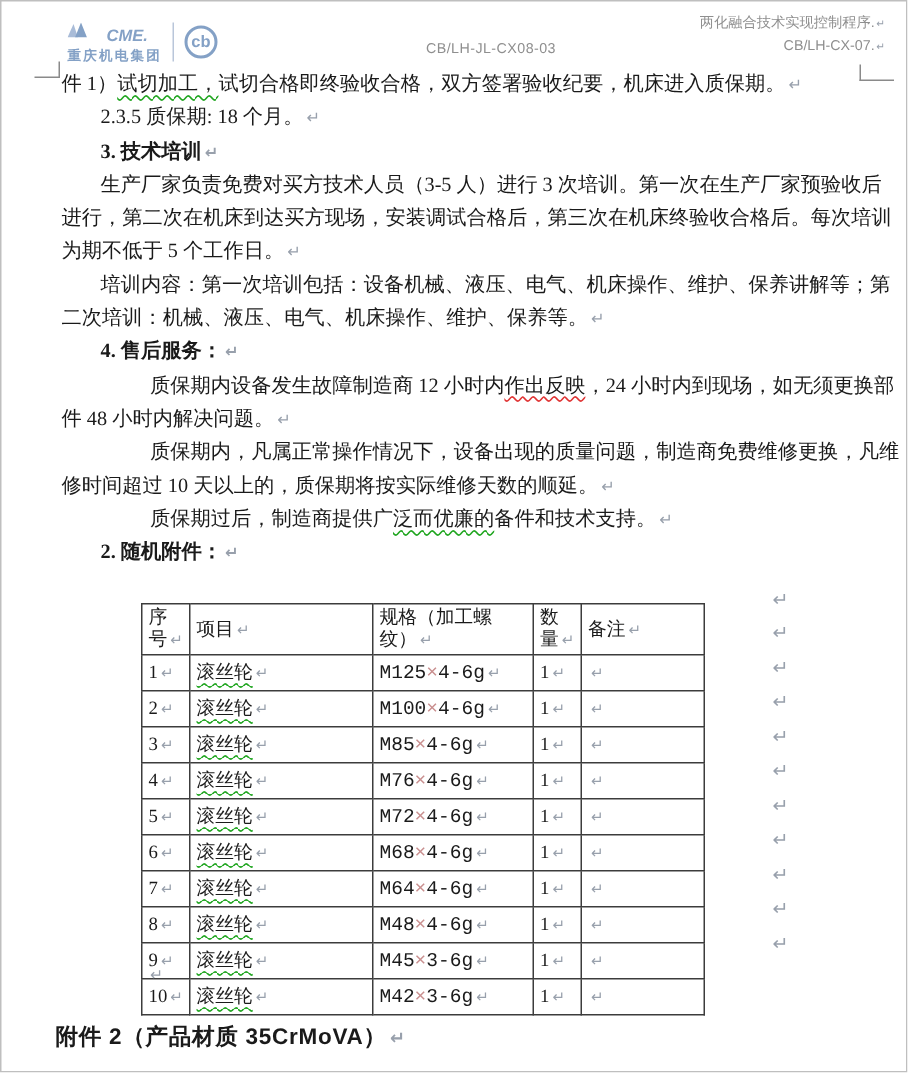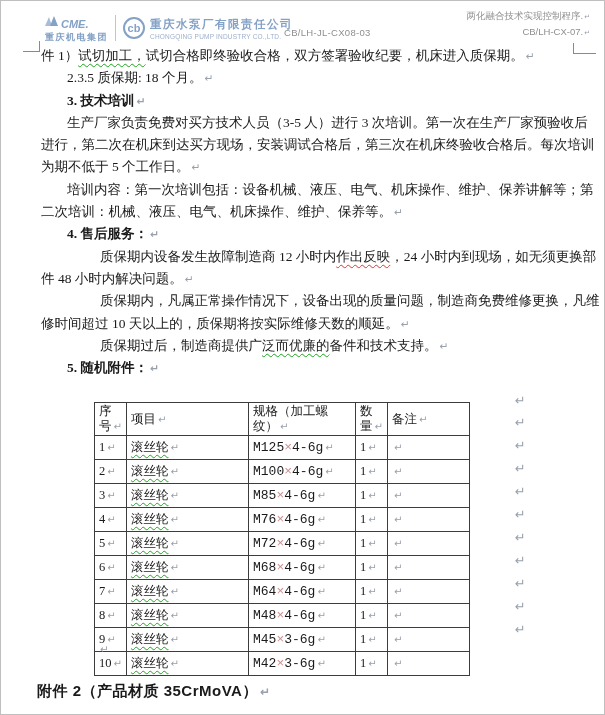--- a/index.html
+++ b/index.html
@@ -2,21 +2,21 @@
 <html><head>
 <meta charset="utf-8">
 <style>
   html,body{margin:0;padding:0;background:#fff;}
   .page{position:relative;width:603px;height:713px;background:#ffffff;border:1px solid #bfbfbf;
         overflow:hidden;font-family:"Liberation Serif","DejaVu Serif",serif;color:#1a1a1a;}
 
   
   .hdr-logos{position:absolute;left:44px;top:11px;display:flex;align-items:center;}
   .cme-block{display:flex;flex-direction:column;align-items:flex-start;}
-  .cme-top{display:flex;align-items:flex-end;gap:2px;justify-content:space-between;}
+  .cme-top{display:flex;align-items:flex-end;gap:12px;justify-content:space-between;}
   .cme-brand{color:#84a1c6;font:bold italic 11px "Liberation Sans","DejaVu Sans",sans-serif;}
   .cme-cn{color:#84a1c6;font:bold 9px "Liberation Sans","DejaVu Sans",sans-serif;letter-spacing:1.5px;margin-top:1px;}
   .logo-sep{width:1px;height:26px;background:#b9c6da;margin:0 7px;}
   .pump-block{display:flex;align-items:center;gap:5px;justify-content:center;}
   .cb-mark{width:18px;height:18px;border:2px solid #84a1c6;border-radius:50%;color:#84a1c6;
            font:bold 11px "Liberation Sans","DejaVu Sans",sans-serif;display:flex;align-items:center;justify-content:center;}
   .pump-names{display:flex;flex-direction:column;}
   .pump-cn{color:#84a1c6;font:bold 11.5px "Liberation Sans","DejaVu Sans",sans-serif;letter-spacing:1.5px;}
   .pump-en{color:#9db0cb;font-size:6.5px;font-family:"Liberation Sans","DejaVu Sans",sans-serif;letter-spacing:0.2px;margin-top:1px;}
   .hdr-code-center{position:absolute;left:283px;top:26px;font-size:9.5px;color:#8f8f8f;
@@ -74,24 +74,20 @@
               <polygon points="5,10 9,0 13,10" fill="#84a1c6"></polygon>
             </svg>
         </span>
         <span class="cme-brand">CME.</span>
       </div>
       <div class="cme-cn">重庆机电集团</div>
     </div>
     <div class="logo-sep"></div>
     <div class="pump-block">
       <div class="cb-mark">cb</div>
-      <div class="pump-names">
-        <div class="pump-cn">重庆水泵厂有限责任公司</div>
-        <div class="pump-en">CHONGQING PUMP INDUSTRY CO.,LTD.</div>
-      </div>
     </div>
   </div>
   <div class="hdr-code-center">CB/LH-JL-CX08-03</div>
   <div class="hdr-right">
     <div><span>两化融合技术实现控制程序.</span><span class="pm small"></span></div>
     <div><span>CB/LH-CX-07.</span><span class="pm small"></span></div>
   </div>
   <div class="corner-l"></div>
   <div class="corner-r"></div>
 
@@ -103,21 +99,21 @@
     <div class="tline"><span>进行，第二次在机床到达买方现场，安装调试合格后，第三次在机床终验收合格后。每次培训</span></div>
     <div class="tline"><span>为期不低于 5 个工作日。</span><span class="pm"></span></div>
     <div class="tline i2"><span>培训内容：第一次培训包括：设备机械、液压、电气、机床操作、维护、保养讲解等；第</span></div>
     <div class="tline"><span>二次培训：机械、液压、电气、机床操作、维护、保养等。</span><span class="pm"></span></div>
     <div class="tline i2 bold"><span>4. 售后服务：</span><span class="pm"></span></div>
     <div class="tline i4"><span>质保期内设备发生故障制造商 12 小时内</span><span class="wr">作出反映</span><span>，24 小时内到现场，如无须更换部</span></div>
     <div class="tline"><span>件 48 小时内解决问题。</span><span class="pm"></span></div>
     <div class="tline i4"><span>质保期内，凡属正常操作情况下，设备出现的质量问题，制造商免费维修更换，凡维</span></div>
     <div class="tline"><span>修时间超过 10 天以上的，质保期将按实际维修天数的顺延。</span><span class="pm"></span></div>
     <div class="tline i4"><span>质保期过后，制造商提供广</span><span class="wg">泛而优廉的</span><span>备件和技术支持。</span><span class="pm"></span></div>
-    <div class="tline i2 bold"><span>5. 随机附件：</span><span class="pm"></span></div>
+    <div class="tline i2 bold"><span>2. 随机附件：</span><span class="pm"></span></div>
   </div>
 
   <table class="attach-table">
     <colgroup>
         <col class="c-no">
         <col class="c-item">
         <col class="c-spec">
         <col class="c-qty">
         <col class="c-note">
       </colgroup>

